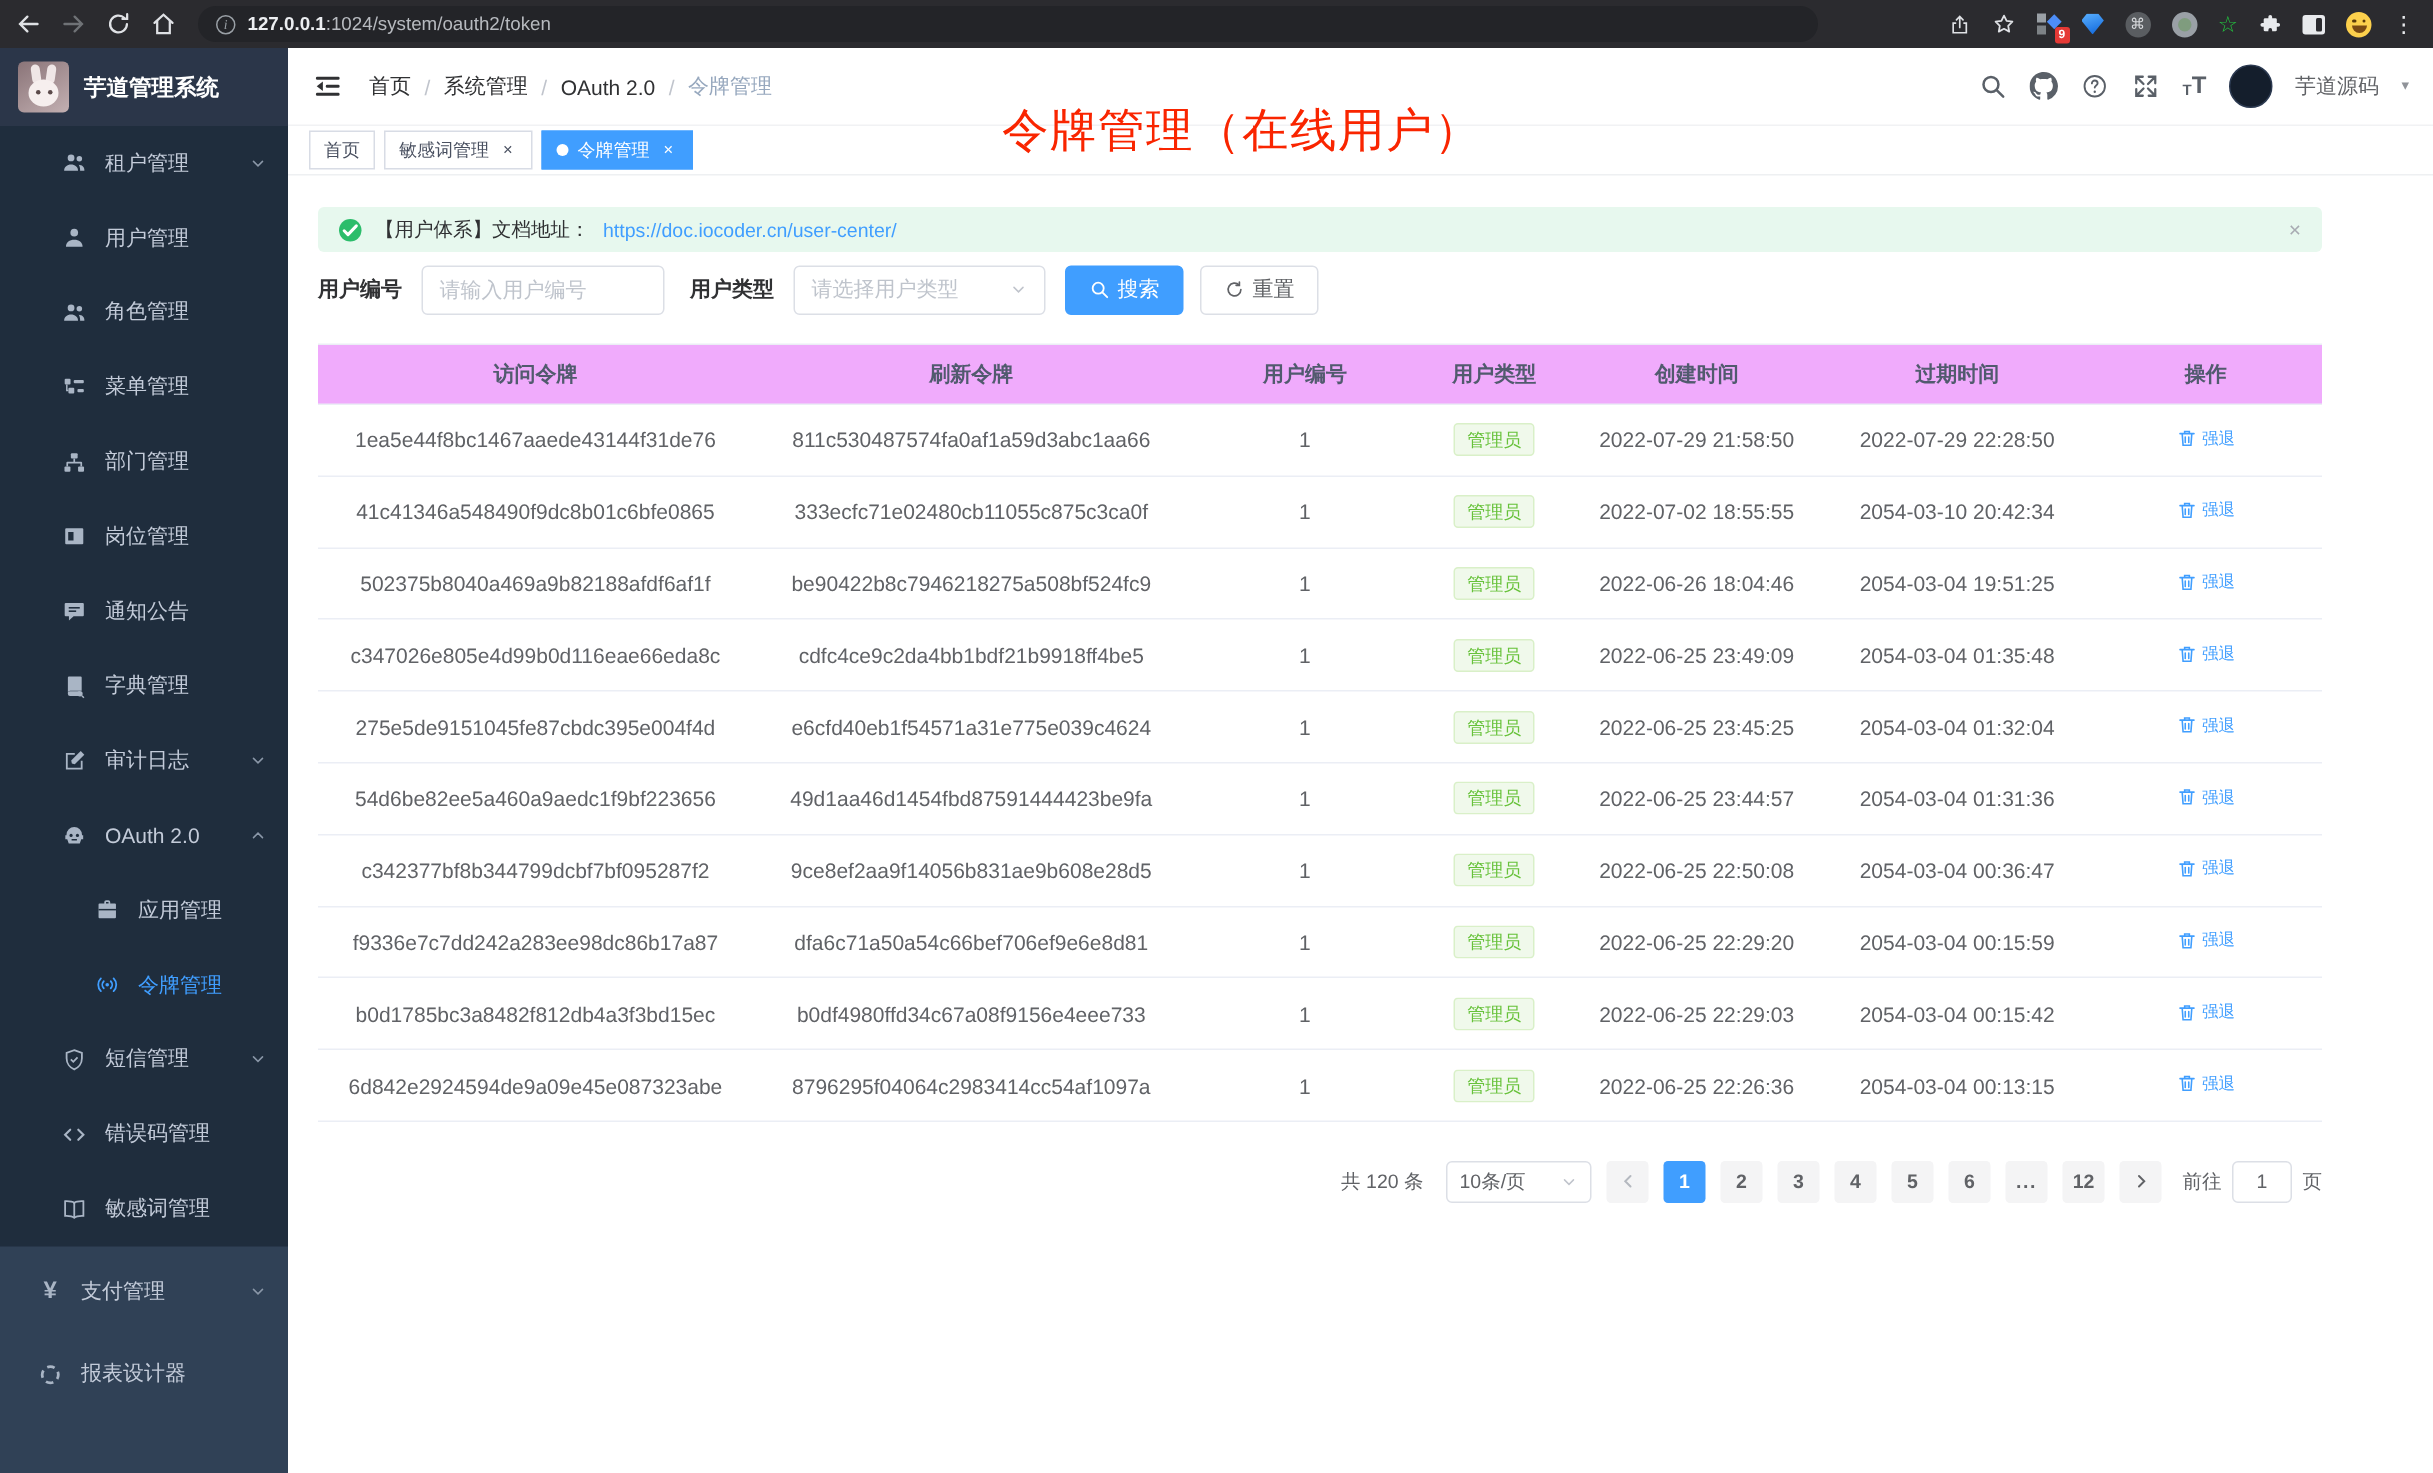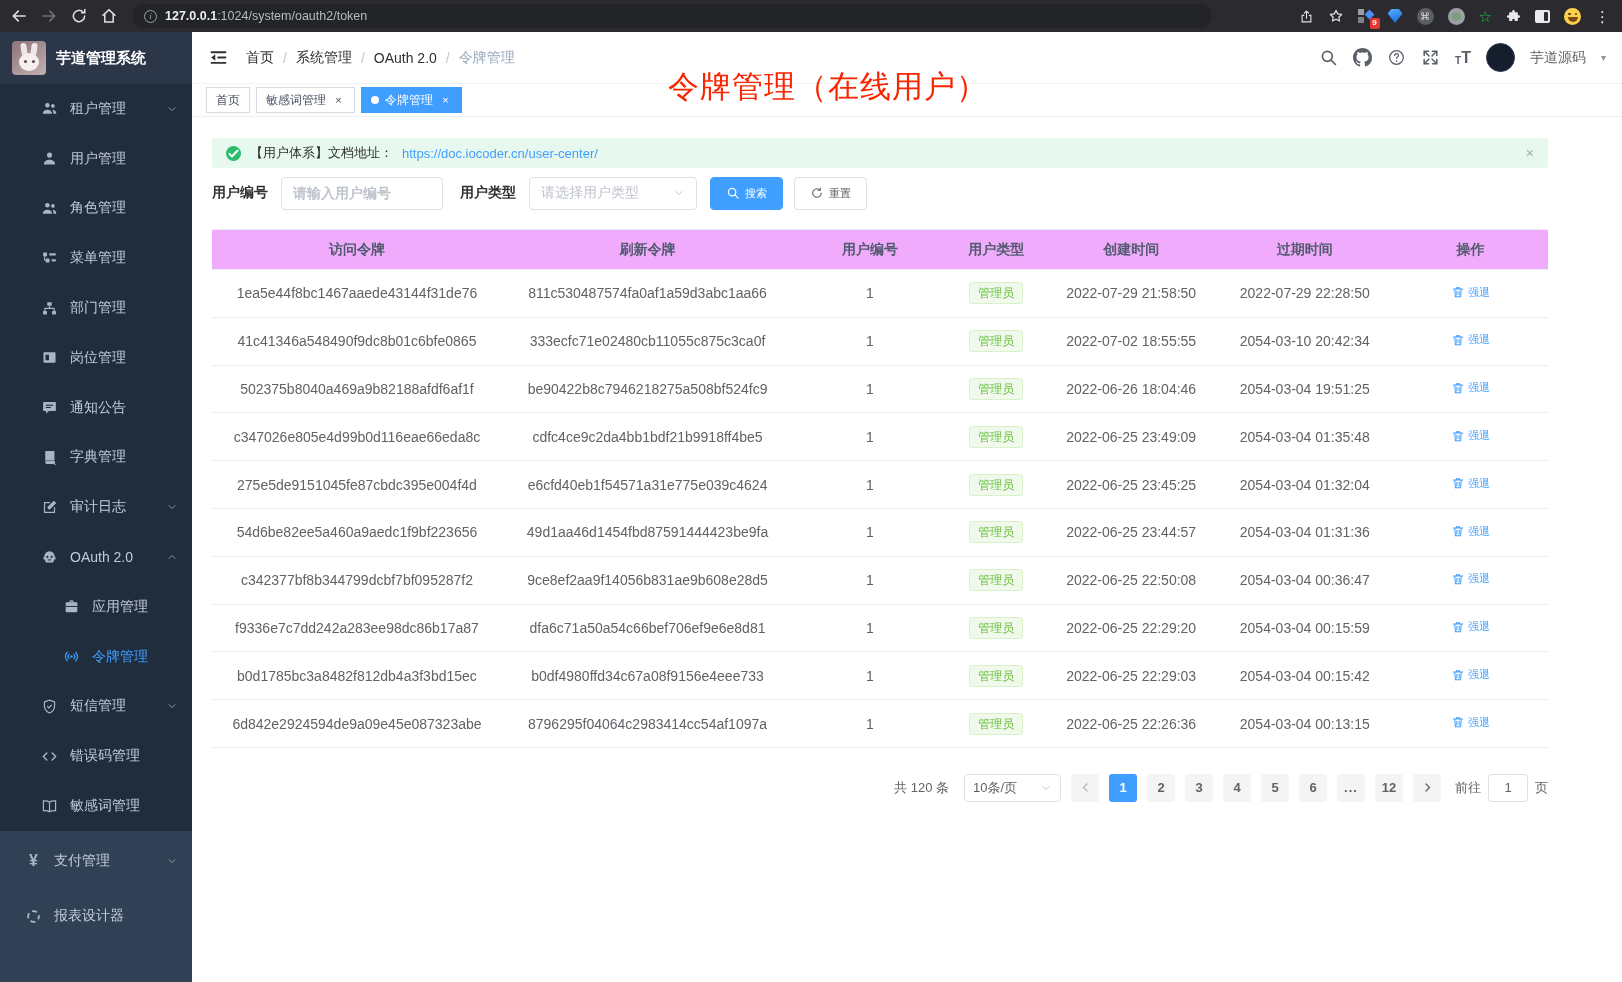--- a/index.html
+++ b/index.html
@@ -82,25 +82,25 @@
 
   .content { position:relative; height:864px; padding:21px 74px 0 20px; }
 
   .alert { height:30px; background:#e7f8ee; border-radius:4px; display:flex; align-items:center; gap:9px; padding:0 14px; font-size:13px; color:#303133; position:relative;text-align:right; }
   .alert-check { width:15px; height:15px; border-radius:50%; background:#2cbd6b; display:flex; flex:0 0 auto; }
   .alert-link { color:#409eff; cursor:pointer; }
   .alert-close { position:absolute; right:14px; color:#a8abb2; font-size:14px; cursor:pointer; line-height:1; }
 
   .filters { margin-top:8px; display:flex; align-items:center; height:34px; font-size:14px; }
   .f-label { font-weight:700; color:#303133; margin-right:13px; white-space:nowrap; }
-  .f-input { width:162px; height:33px; border:1px solid #dcdfe6; border-radius:4px; padding:0 11px; font-size:14px; color:#606266; margin-right:17px; outline:none;font-weight:bold; }
+  .f-input { width:162px; height:33px; border:1px solid #dcdfe6; border-radius:4px; padding:0 11px; font-size:14px; color:#606266; margin-right:17px; outline:none; }
   .f-input::placeholder { color:#bfc4cc; }
   .f-select { width:168px; height:33px; border:1px solid #dcdfe6; border-radius:4px; display:flex; align-items:center; justify-content:space-between; padding:0 11px; color:#bfc4cc; cursor:pointer; }
   .sel-arrow { width:12px; height:12px; color:#c0c4cc; display:flex; }
-  .btn { height:33px; border-radius:4px; display:inline-flex; align-items:center; gap:5px; font-size:11px; padding:0 15px; cursor:pointer; border:1px solid #dcdfe6; background:#fff; color:#606266; }
+  .btn { height:33px; border-radius:4px; display:inline-flex; align-items:center; gap:5px; font-size:14px; padding:0 15px; cursor:pointer; border:1px solid #dcdfe6; background:#fff; color:#606266; }
   .btn .bic { width:14px; height:14px; display:flex; }
   .btn-primary { background:#409eff; border-color:#409eff; color:#fff; margin-left:13px; }
   .btn-plain { margin-left:11px; }
 
   .table { margin-top:19px; width:1336px; border-top:1px solid #ebeef5; font-size:14px; color:#606266; }
   .t-row { display:flex; align-items:center; border-bottom:1px solid #ebeef5; }
   .t-head { height:40px; background:#f0abfc; color:#515a6e; font-weight:700; }
   .t-body-row { height:47.8px; }
   .t-cell { text-align:center; overflow:hidden; white-space:nowrap; }
   .c1{width:21.7%;} .c2{width:21.8%;} .c3{width:11.5%;} .c4{width:7.4%;} .c5{width:12.8%;} .c6{width:13.2%;} .c7{width:11.6%;}

